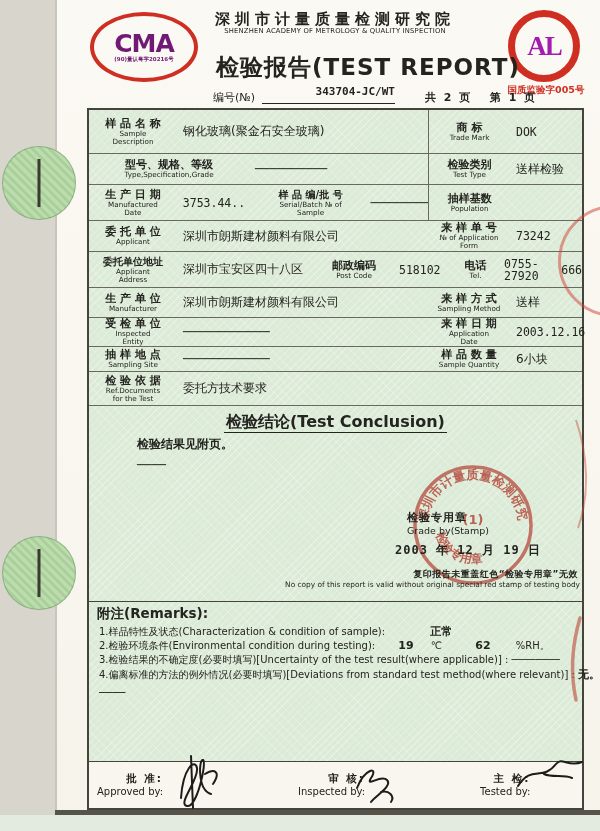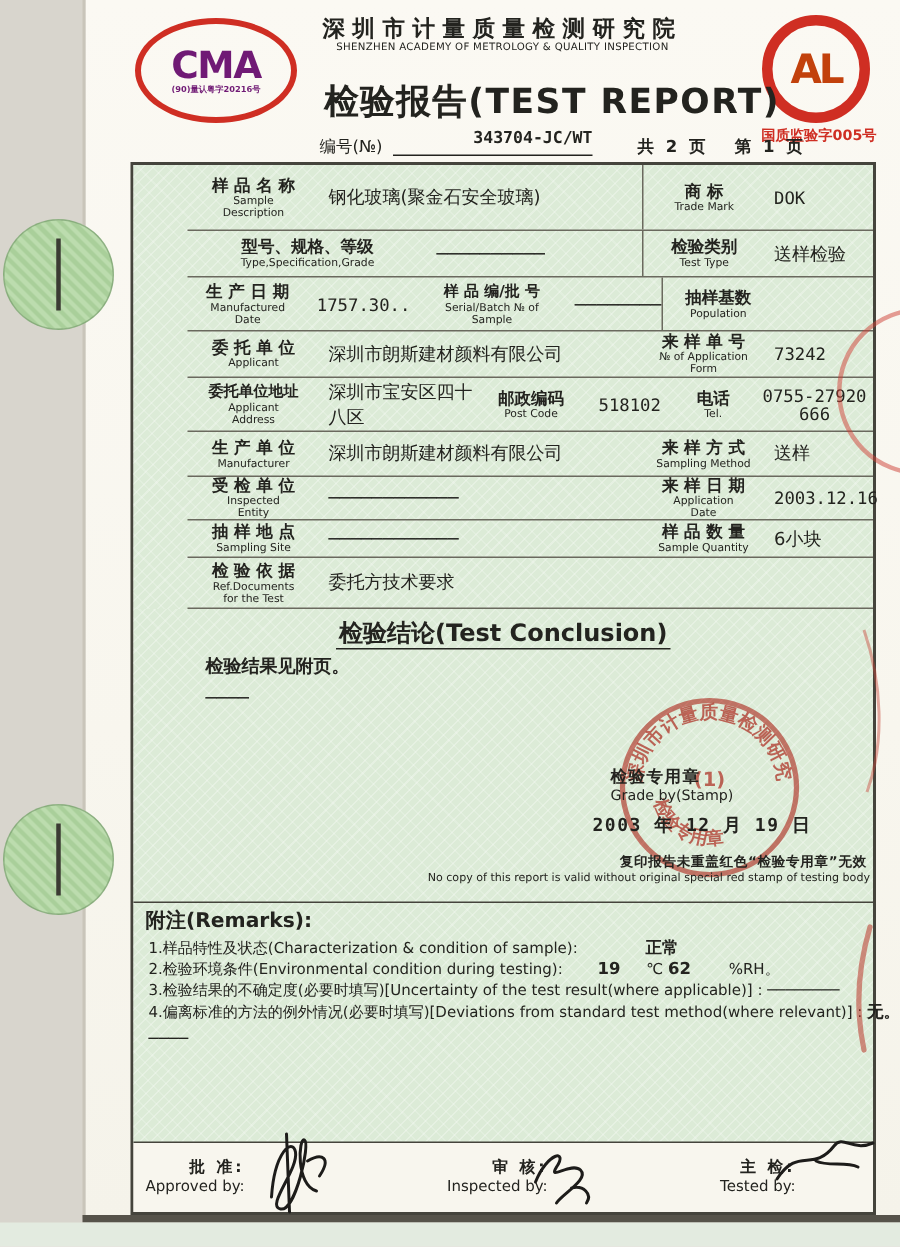--- a/index.html
+++ b/index.html
@@ -16,50 +16,50 @@
         background:repeating-linear-gradient(45deg,#bcdcae 0 3px,#a9cf9a 3px 6px);
         border:1px solid rgba(110,145,100,.55);}
   .hole .slit{position:absolute;left:50%;top:50%;width:3px;height:48px;transform:translate(-50%,-50%);background:#3b3b33;}
 
   
   .cma{position:absolute;left:90px;top:12px;width:100px;height:62px;border:4px solid #cf2e23;border-radius:50%;
        display:flex;flex-direction:column;align-items:center;justify-content:center;color:#701a75;}
   .cma .big{font-weight:bold;font-size:25px;letter-spacing:-1px;line-height:24px;}
   .cma .tiny{font-size:5.5px;font-weight:bold;white-space:nowrap;}
   .cal-ring{position:absolute;left:508px;top:10px;width:58px;height:58px;border:7px solid #cf2e23;border-radius:50%;
-       display:flex;align-items:center;justify-content:center;color:#c2410c;font-weight:bold;font-size:27px;letter-spacing:-2px;}
+       display:flex;align-items:center;justify-content:center;color:#a21caf;font-weight:bold;font-size:27px;letter-spacing:-2px;font-family:Liberation Serif, serif;}
   .cal-text{position:absolute;left:498px;top:84px;width:96px;text-align:center;color:#cf2e23;font-size:9.5px;font-weight:bold;}
 
   .org-cn{position:absolute;left:180px;top:10px;width:310px;text-align:center;font-size:15px;font-weight:bold;letter-spacing:5px;}
   .org-en{position:absolute;left:180px;top:27px;width:310px;text-align:center;font-size:6.8px;letter-spacing:.2px;}
   .report-title{position:absolute;left:150px;top:52px;width:370px;text-align:right;font-size:23px;font-weight:bold;letter-spacing:1px;}
   .no-label{position:absolute;left:213px;top:90px;font-size:11px;}
   .no-line{position:absolute;left:262px;top:103px;width:133px;border-bottom:1.5px solid #23231f;}
   .no-value{position:absolute;left:262px;top:85px;width:133px;text-align:right;font-size:11px;font-weight:bold;font-family:"DejaVu Sans Mono",monospace;}
   .pages{position:absolute;left:425px;top:90px;font-size:11px;font-weight:bold;letter-spacing:2px;white-space:pre;}
 
   
   .outer{position:absolute;left:87px;top:108px;width:497px;height:702px;border:2px solid #45443c;box-sizing:border-box;
          display:flex;flex-direction:column;}
   .greenbg{background:
       repeating-linear-gradient(135deg,rgba(255,255,255,.28) 0 1px,rgba(255,255,255,0) 1px 5px),
       repeating-linear-gradient(45deg,rgba(255,255,255,.18) 0 1px,rgba(255,255,255,0) 1px 7px),
-      #dcebd7; padding-left: 36px;}
+      #dcebd7;}
 
   .info{display:flex;flex-direction:column;}
   .row{display:flex;border-bottom:1px solid #6a695e;box-sizing:border-box;align-items:stretch;}
   .cell{display:flex;flex-direction:column;align-items:center;justify-content:center;box-sizing:border-box;}
   .cell .cn{font-weight:bold;font-size:11px;line-height:12px;white-space:nowrap;}
   .cell .en{font-size:7.2px;line-height:8px;white-space:nowrap;}
   .val{display:flex;align-items:center;font-weight:normal;font-size:12px;padding-left:6px;box-sizing:border-box;}
   .val.mono{font-family:"DejaVu Sans Mono",monospace;font-size:11.5px;}
   .flex1{flex:1;}
   .bl{border-left:1px solid #6a695e;}
   .w88{width:88px;}.w82{width:82px;}.w72{width:72px;}.w80{width:80px;}.w108{width:108px;}.w78{width:78px;}.w60{width:60px;}.w45{width:45px;}.w84{width:84px;}
-  .stack{display:flex;flex-direction:column;justify-content:center;line-height:12px;}
+  .stack{display:flex;flex-direction:row;justify-content:center;line-height:12px;}
 
   
   .conclusion{position:relative;height:196px;border-bottom:1.5px solid #45443c;box-sizing:border-box;}
   .concl-head{position:absolute;left:0;top:6px;width:100%;text-align:center;}
   .concl-head span{font-size:16px;font-weight:bold;border-bottom:1.5px solid #23231f;padding:0 2px 1px;}
   .concl-body{position:absolute;left:48px;top:30px;font-size:12px;font-weight:bold;}
   .concl-dash{position:absolute;left:48px;top:52px;font-size:12px;}
   .stamp-label{position:absolute;left:318px;top:104px;text-align:left;}
   .stamp-label .cn{font-size:11px;font-weight:bold;letter-spacing:1px;}
   .stamp-label .en{font-size:9.5px;}
@@ -149,21 +149,21 @@
         </div>
         <div class="val w72">送样检验</div>
       </div>
 
       <div class="row" style="height:36px;">
         <div class="cell w88">
           <span class="cn">生 产 日 期</span>
           <span class="en">Manufactured</span>
           <span class="en">Date</span>
         </div>
-        <div class="val w80 mono">1757.30..</div>
+        <div class="val w80 mono">3753.44..</div>
         <div class="cell w108">
           <span class="cn" style="font-size:10px;">样 品 编/批 号</span>
           <span class="en">Serial/Batch № of</span>
           <span class="en">Sample</span>
         </div>
         <div class="val flex1">────────</div>
         <div class="cell w82 bl">
           <span class="cn">抽样基数</span>
           <span class="en">Population</span>
         </div>
@@ -291,21 +291,21 @@
     <div class="remarks greenbg">
       <div class="rem-head">附注(Remarks):</div>
       <div class="rem-line" style="top:22px;">
         <span>1.样品特性及状态(Characterization &amp; condition of sample):</span>
         <b style="margin-left:42px;">正常</b>
       </div>
       <div class="rem-line" style="top:37px;">
         <span>2.检验环境条件(Environmental condition during testing):</span>
         <b style="margin-left:20px;">19</b>
         <span style="margin-left:14px;">℃</span>
-        <b style="">62</b>
+        <b style="margin-left:30px;">62</b>
         <span style="margin-left:22px;">%RH。</span>
       </div>
       <div class="rem-line" style="top:51px;">
         <span>3.检验结果的不确定度(必要时填写)[Uncertainty of the test result(where applicable)] :</span>
         <span>────────</span>
       </div>
       <div class="rem-line" style="top:65px;">
         <span>4.偏离标准的方法的例外情况(必要时填写)[Deviations from standard test method(where relevant)] :</span>
         <b>无。</b>
       </div>

